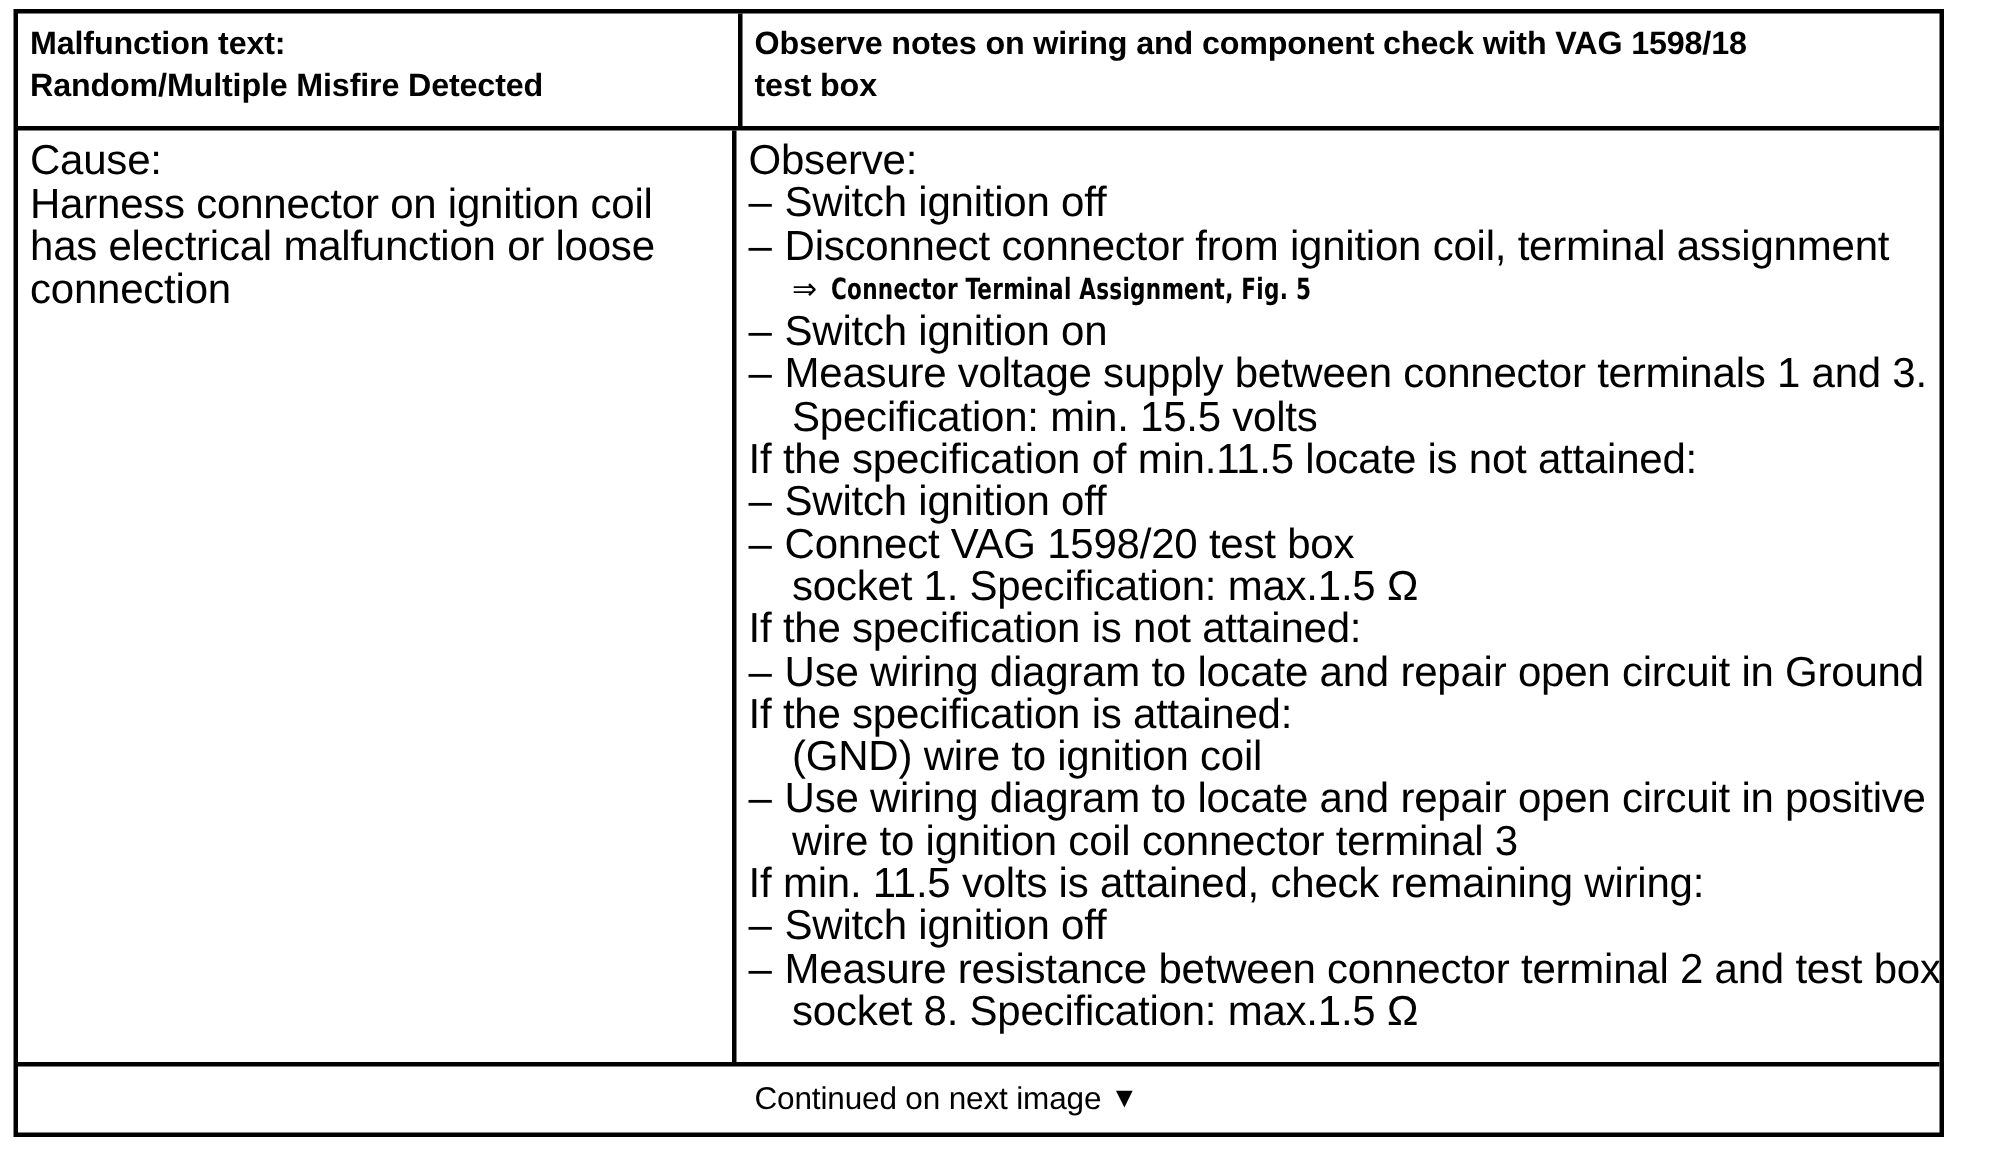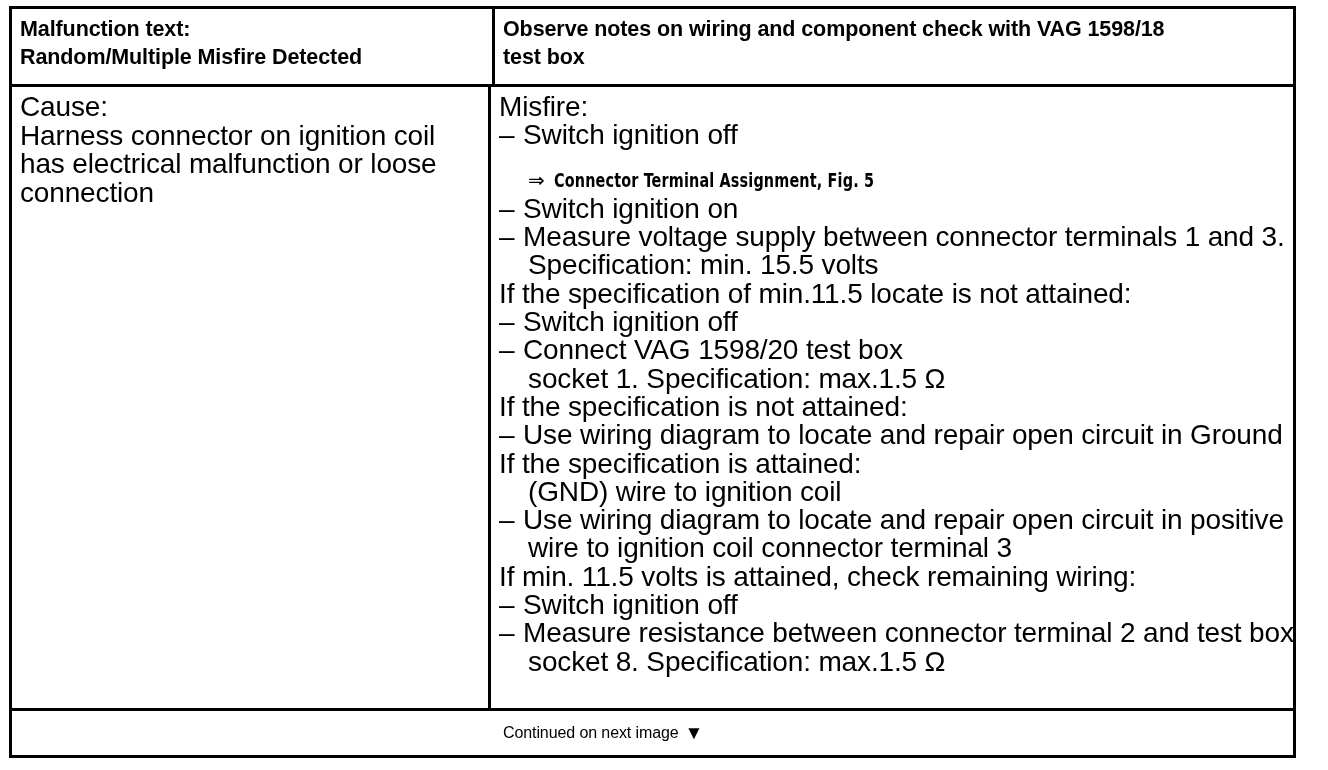--- a/index.html
+++ b/index.html
@@ -117,21 +117,20 @@
   .plain-line {
     padding-left: 0;
   }
 
   
   .ref-line {
     padding-left: 29px;
     font-size: 21.5px;
     line-height: 28.3px;
     white-space: nowrap;
-    margin-top: 16px;
   }
   .ref-arrow {
     font-size: 20px;
     font-weight: normal;
   }
   .ref-text {
     font-family: "DejaVu Sans Condensed", "Liberation Sans Narrow", "Liberation Sans", sans-serif;
     font-weight: bold;
     font-size: 19.5px;
     transform: scaleX(0.82);
@@ -142,21 +141,21 @@
   }
 
   .footer-cell {
     height: 100%;
     display: flex;
     align-items: center;
     box-sizing: border-box;
     padding-left: 8px;
   }
   .footer-text {
-    font-size: 16px;
+    font-size: 21px;
     letter-spacing: -0.1px;
     white-space: nowrap;
   }
   .footer-arrow {
     font-size: 19px;
     margin-left: 6px;
     line-height: 1;
     position: relative;
     top: -1px;
   }
@@ -183,23 +182,24 @@
     </div>
 
     <div class="row row-body">
 
       <div class="col-left">
         <div class="body-line">Cause:</div>
         <div class="body-line">Harness connector on ignition coil has electrical malfunction or loose connection</div>
       </div>
 
       <div class="col-right">
-        <div class="body-line plain-line">Misfire:</div>
+        <div class="body-line plain-line">Observe:</div>
         <div id="remedy-list">
             <div class="body-line dash-line">Switch ignition off</div>
+            <div class="body-line dash-line">Disconnect connector from ignition coil, terminal assignment</div>
             <div class="ref-line"><span class="ref-arrow">⇒</span><span class="ref-text">Connector Terminal Assignment, Fig. 5</span></div>
             <div class="body-line dash-line">Switch ignition on</div>
             <div class="body-line dash-line">Measure voltage supply between connector terminals 1 and 3.</div>
             <div class="body-line cont-line">Specification: min. 15.5 volts</div>
             <div class="body-line plain-line">If the specification of min.11.5 locate is not attained:</div>
             <div class="body-line dash-line">Switch ignition off</div>
             <div class="body-line dash-line">Connect VAG 1598/20 test box</div>
             <div class="body-line cont-line">socket 1.  Specification: max.1.5 Ω</div>
             <div class="body-line plain-line">If the specification is not attained:</div>
             <div class="body-line dash-line">Use wiring diagram to locate and repair open circuit in Ground</div>

